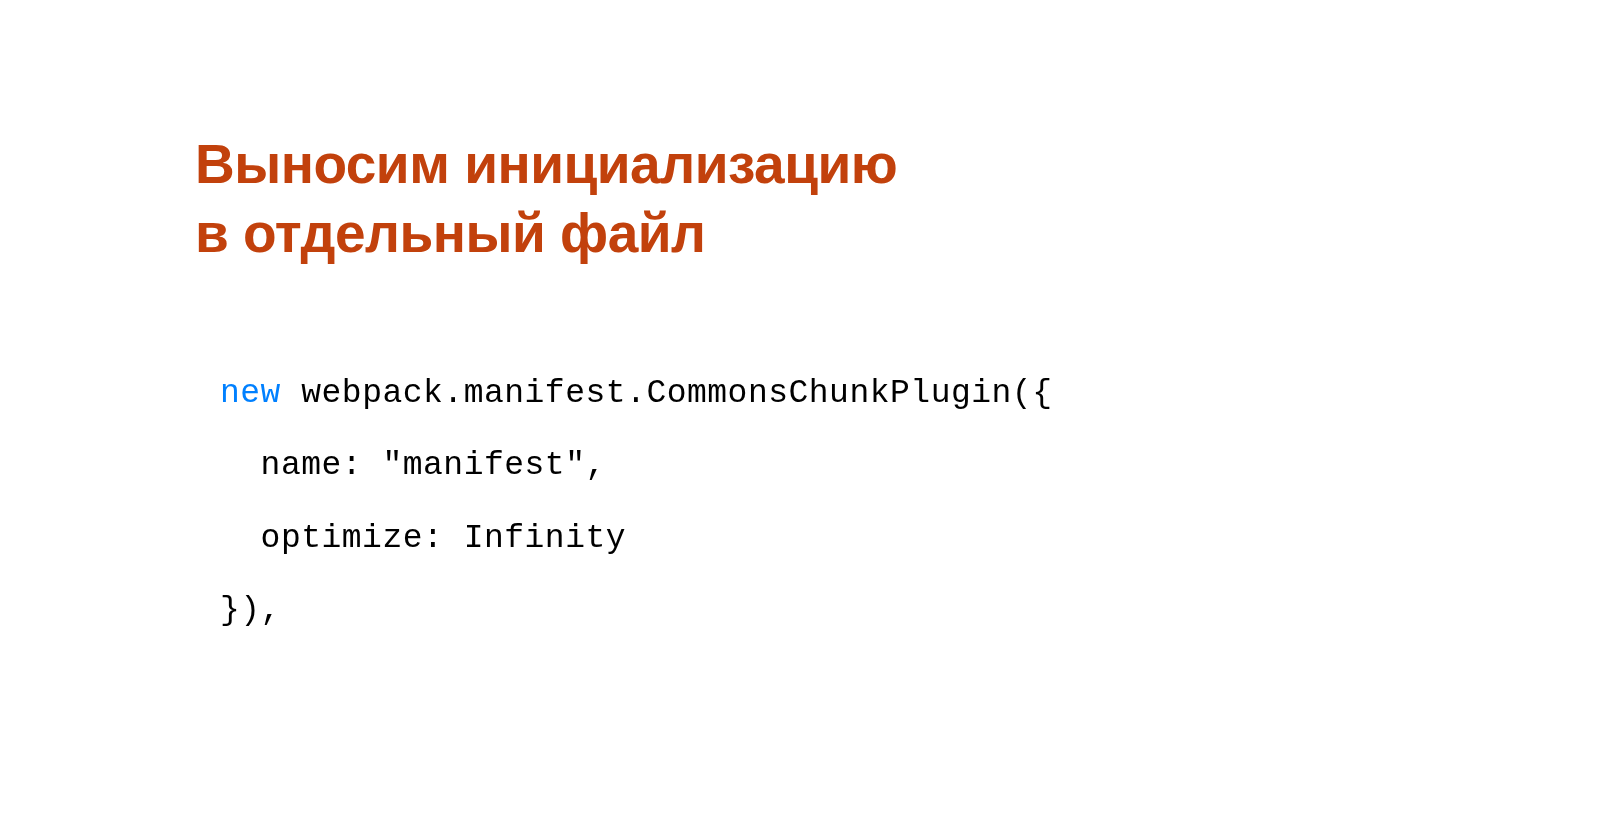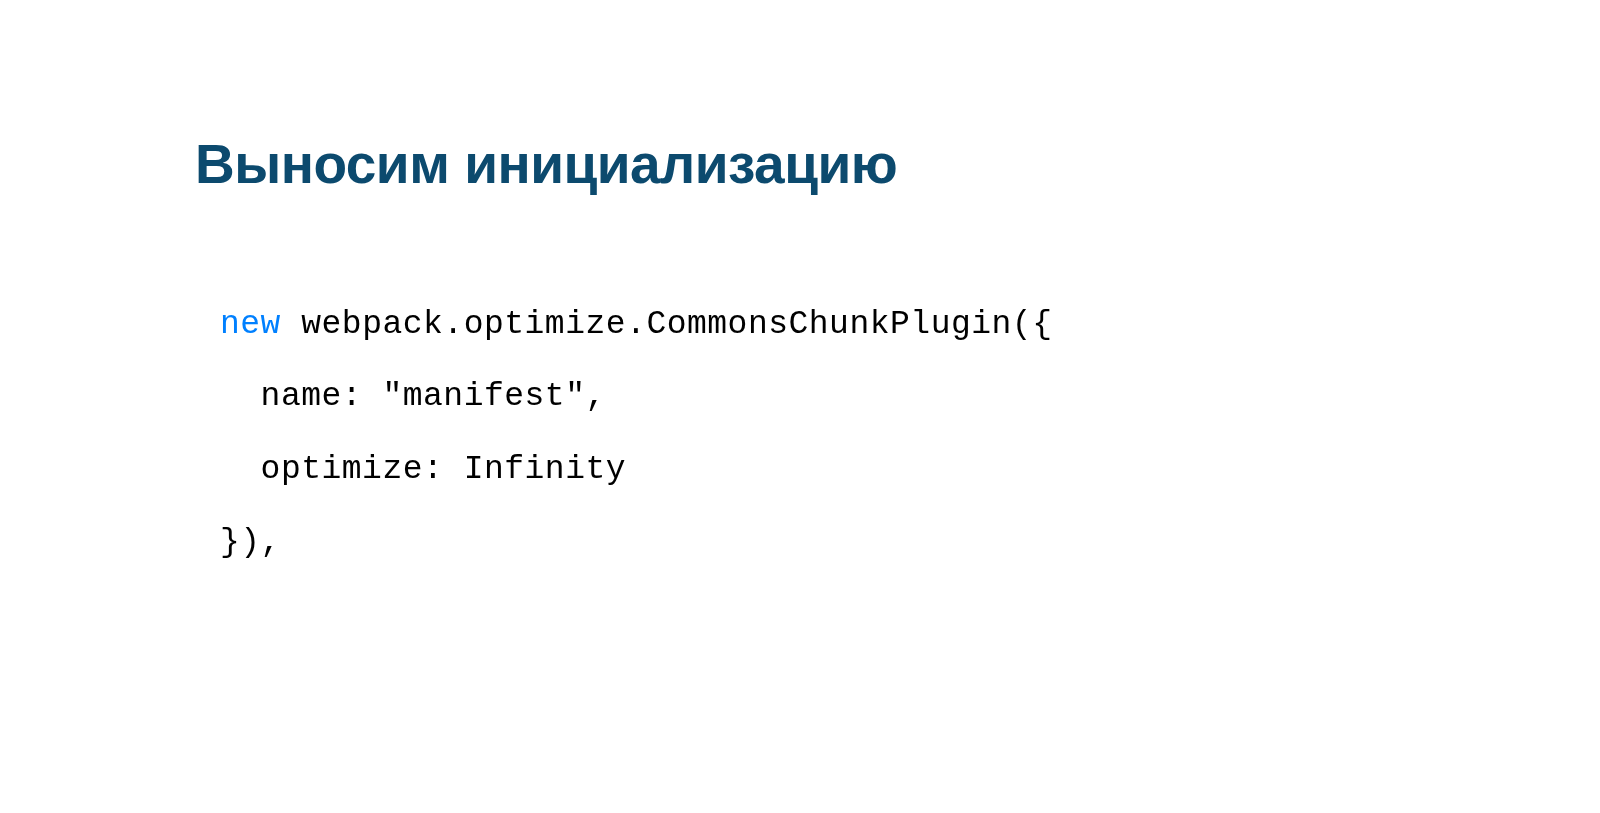--- a/index.html
+++ b/index.html
@@ -16,21 +16,21 @@
     }
     .slide {
       width: 100%;
       height: 100%;
       padding: 130px 0 0 195px;
     }
     .title {
       font-size: 55px;
       font-weight: 800;
       line-height: 1.25;
-      color: #0c4a6e;
+      color: #c2410c;
       letter-spacing: -0.5px;
       margin-bottom: 90px;
     }
     .code-block {
       font-family: "SF Mono", "Menlo", "Consolas", "Courier New", monospace;
       font-size: 33px;
       line-height: 2.2;
       color: #000000;
       white-space: pre;
       padding-left: 25px;
@@ -39,18 +39,19 @@
     .keyword {
       color: #0080ff;
     }
   </style>
 </head>
 <body>
 
 <div class="slide">
   <h1 class="title">
     <span>Выносим инициализацию</span><br>
+    <span>в отдельный файл</span>
   </h1>
-  <div class="code-block"><span class="keyword">new</span><span> webpack.optimize.CommonsChunkPlugin({</span>
+  <div class="code-block"><span class="keyword">new</span><span> webpack.manifest.CommonsChunkPlugin({</span>
 <span>  name: "manifest",</span>
 <span>  optimize: Infinity</span>
 <span>}),</span></div>
 </div>
 
 </body></html>

